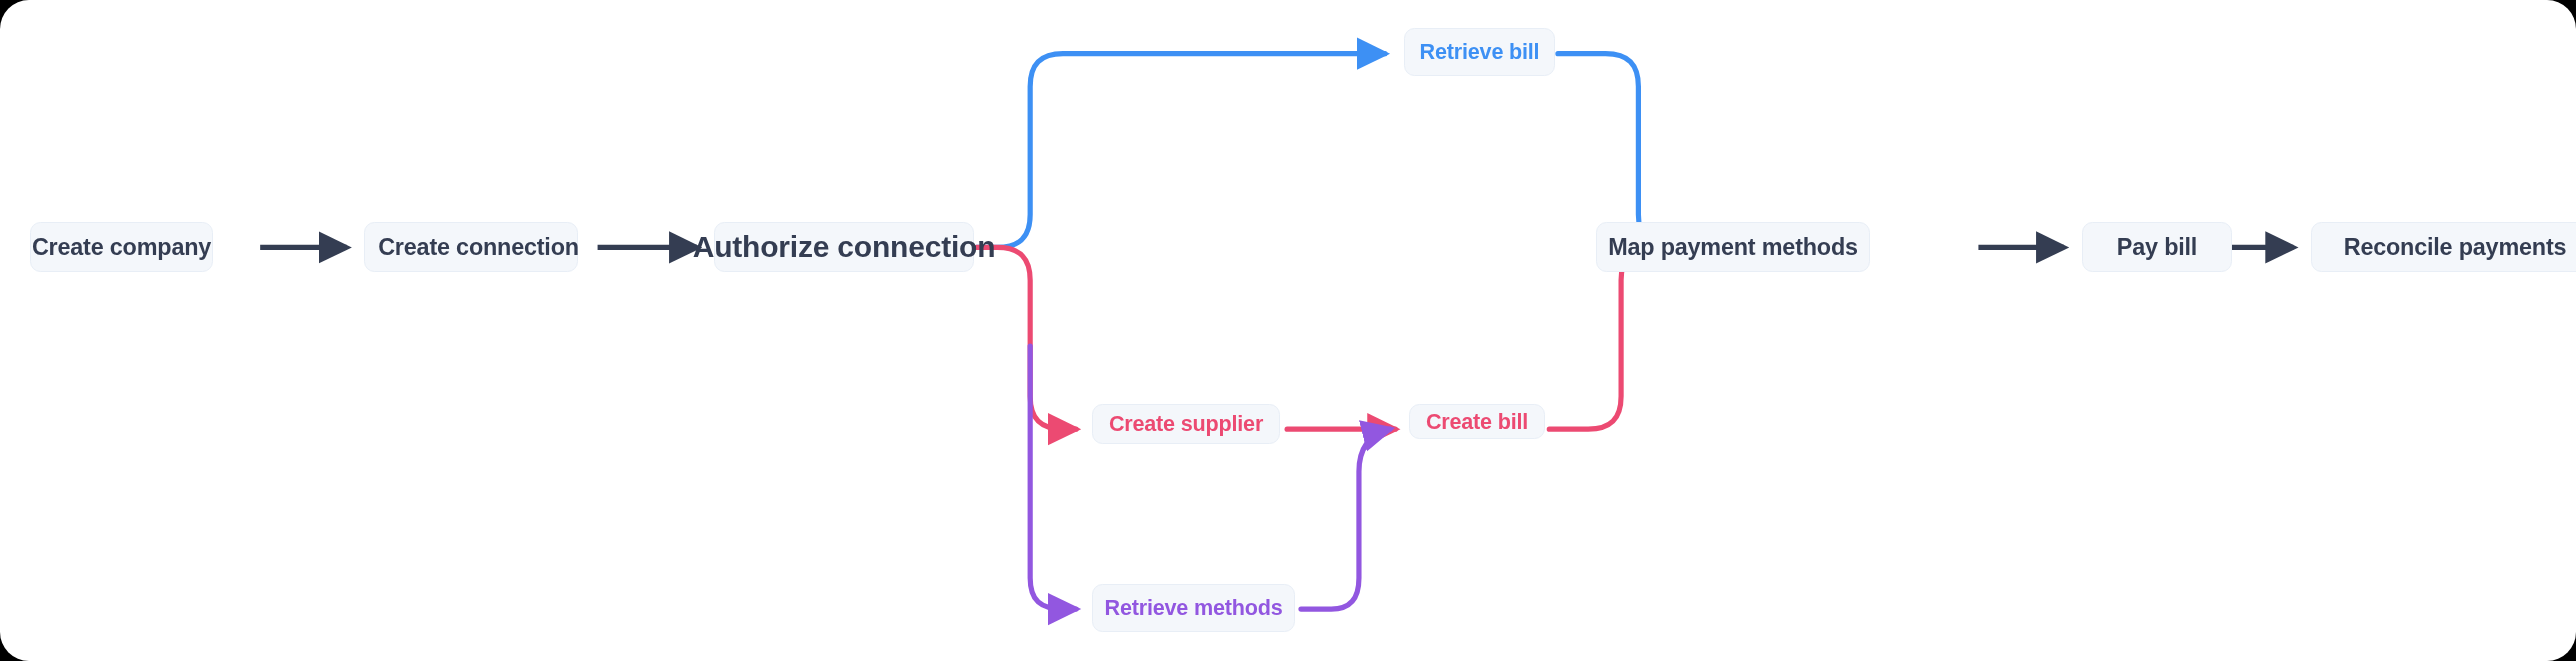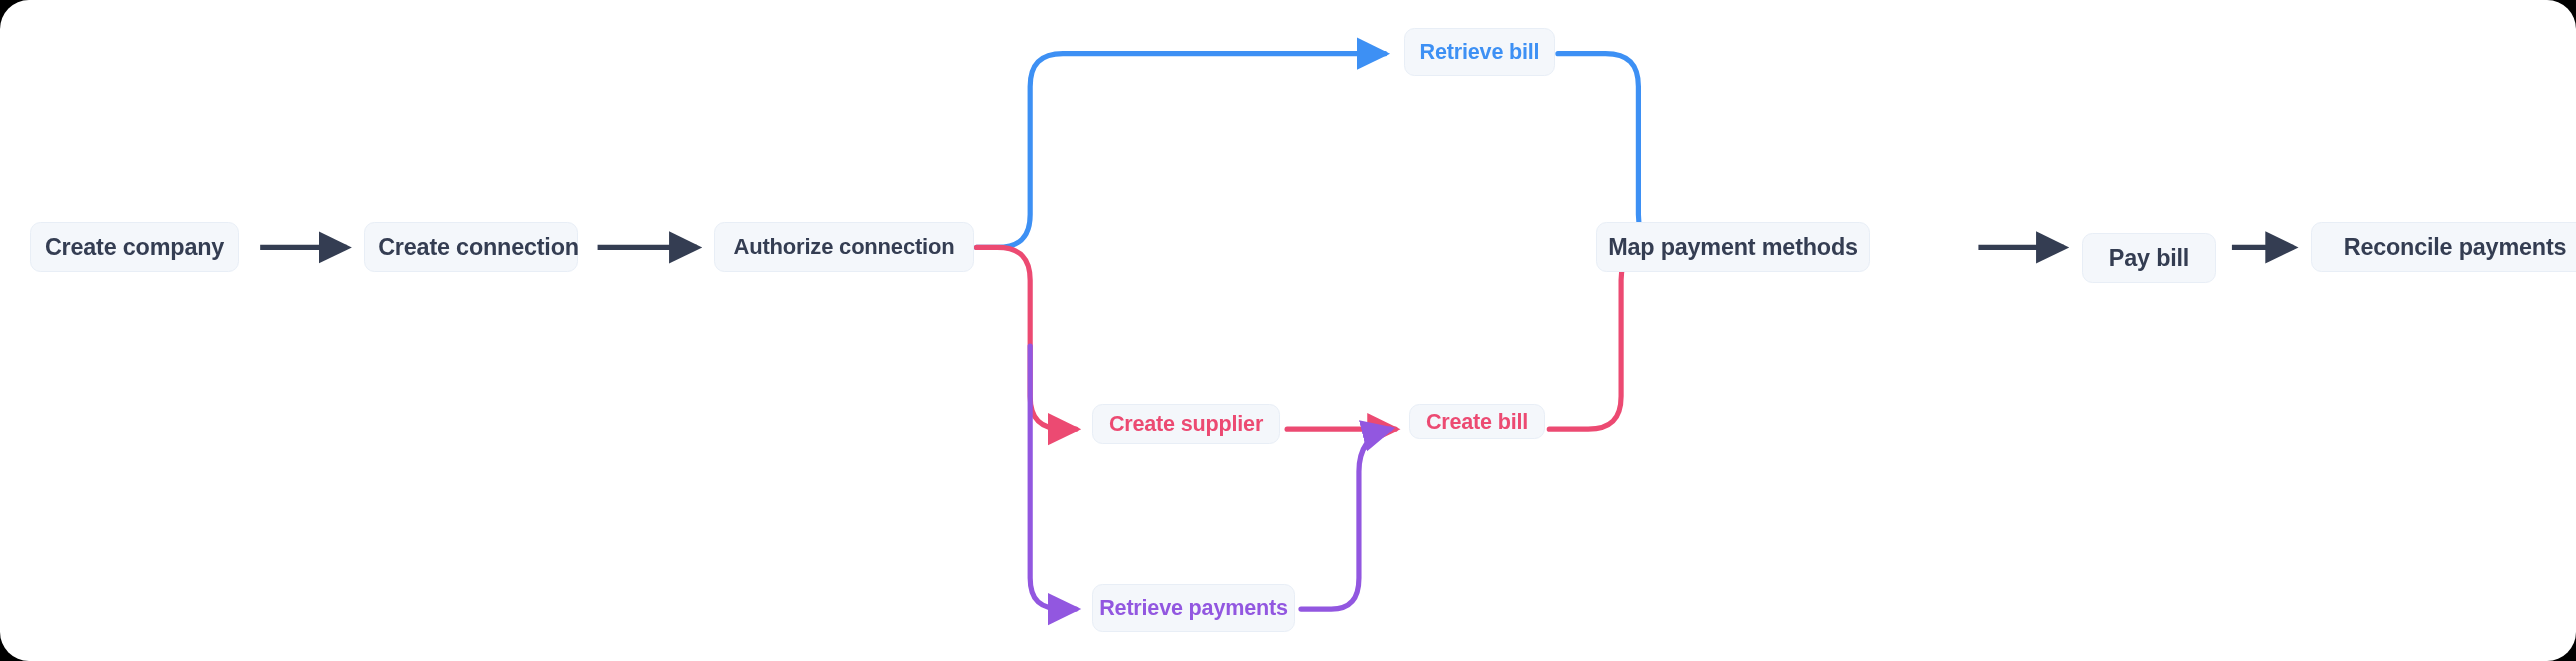--- a/index.html
+++ b/index.html
@@ -60,53 +60,53 @@
              C 1570 518 1582 502 1606 496" fill="none" stroke="#9257e0" stroke-width="6" stroke-linecap="round" marker-end="url(#ah-purple)"></path>
 
     <path d="M 1790 496 L 1835 496 C 1861 496 1873 484 1873 458 L 1873 324
              C 1873 298 1885 288 1911 287" fill="none" stroke="#ec4a72" stroke-width="6" stroke-linecap="round" marker-end="url(#ah-pink)"></path>
 
     <path d="M 2286 286 L 2385 286" fill="none" stroke="#343d52" stroke-width="6" marker-end="url(#ah-dark)"></path>
 
     <path d="M 2579 286 L 2650 286" fill="none" stroke="#343d52" stroke-width="6" marker-end="url(#ah-dark)"></path>
   </svg>
 
-  <div class="node n-dark" style="left: 30px; top: 222px; width: 209px; height: 50px; font-size: 23.4px;">
+  <div class="node n-dark" style="left: 30px; top: 222px; width: 183px; height: 50px; font-size: 23.4px;">
       <span>Create company</span>
     </div>
 
   <div class="node n-dark" style="left: 364px; top: 222px; width: 214px; height: 50px; font-size: 23.4px; padding-left: 15px;">
       <span>Create connection</span>
     </div>
 
-  <div class="node n-dark" style="left: 714px; top: 222px; width: 260px; height: 50px; font-size: 22px;">
+  <div class="node n-dark" style="left: 714px; top: 222px; width: 260px; height: 50px; font-size: 30px;">
       <span>Authorize connection</span>
     </div>
 
   <div class="node n-blue" style="left: 1404px; top: 28px; width: 151px; height: 48px; font-size: 21.6px; text-align: right;">
       <span>Retrieve bill</span>
     </div>
 
   <div class="node n-pink" style="left: 1092px; top: 404px; width: 188px; height: 40px; font-size: 21.6px;">
       <span>Create supplier</span>
     </div>
 
   <div class="node n-pink" style="left: 1409px; top: 404px; width: 136px; height: 35px; font-size: 21.6px;">
       <span>Create bill</span>
     </div>
 
   <div class="node n-purple" style="left: 1092px; top: 584px; width: 203px; height: 48px; font-size: 21.6px;">
-      <span>Retrieve payments</span>
+      <span>Retrieve methods</span>
     </div>
 
   <div class="node n-dark" style="left: 1596px; top: 222px; width: 274px; height: 50px; font-size: 23.4px;">
       <span>Map payment methods</span>
     </div>
 
-  <div class="node n-dark" style="left: 2082px; top: 233px; width: 134px; height: 50px; font-size: 23.4px;">
+  <div class="node n-dark" style="left: 2082px; top: 222px; width: 150px; height: 50px; font-size: 23.4px;">
       <span>Pay bill</span>
     </div>
 
   <div class="node n-dark" style="left: 2311px; top: 222px; width: 288px; height: 50px; font-size: 23.4px;">
       <span>Reconcile payments</span>
     </div>
 
 </div>
 
 

